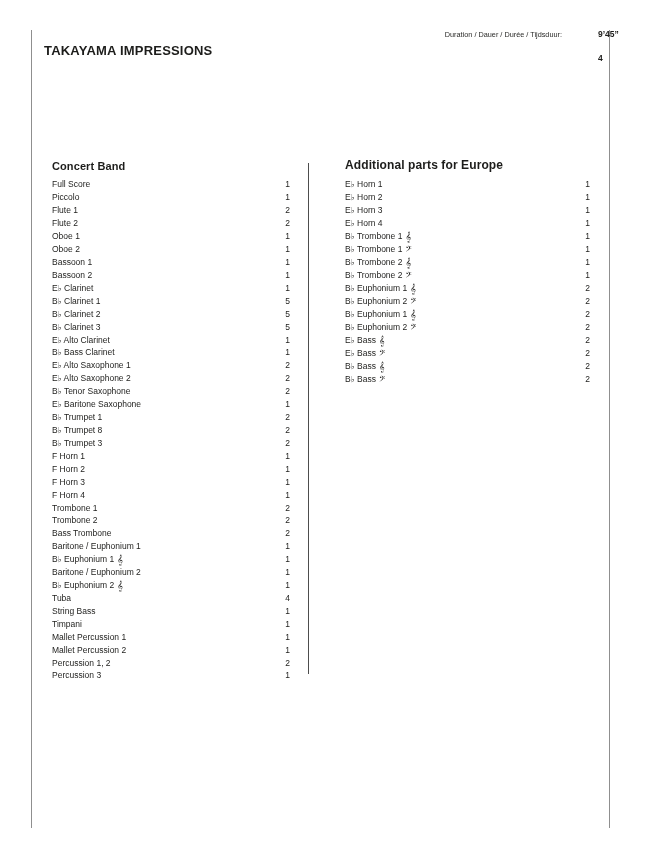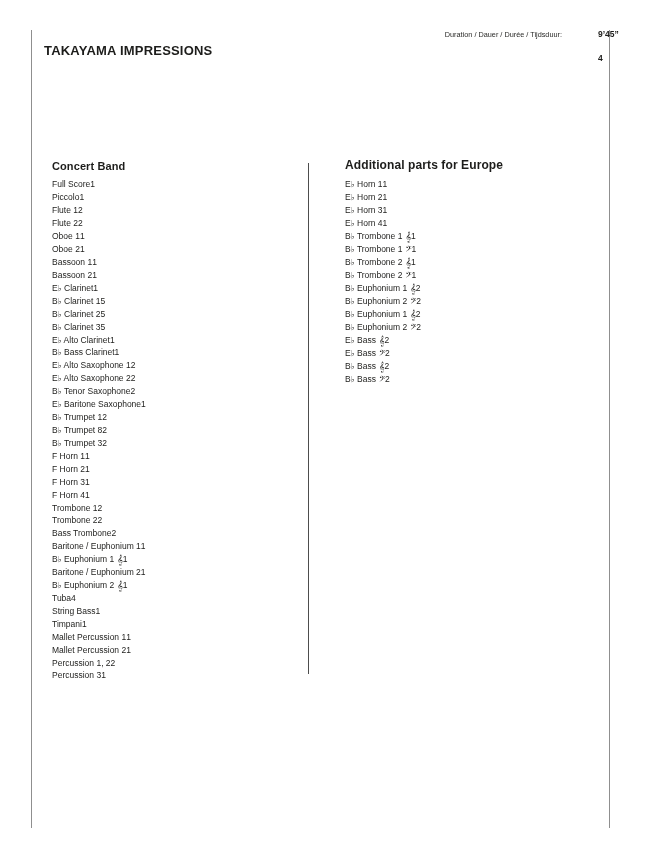--- a/index.html
+++ b/index.html
@@ -42,21 +42,21 @@
     font-size:11px; line-height:13px; font-weight:600; letter-spacing:0.1px;
     margin:0 0 0 0; white-space:nowrap;
   }
   .col.right .col-heading { font-size:12px; line-height:11px; font-weight:600; }
   .subheads { margin:0 0 0 0; }
   .subhead { font-size:7.5px; line-height:9.3px; white-space:nowrap; color:#2a2a28; }
 
   .list { margin-top:5px; }
   .col.right .list { margin-top:6px; }
   .row {
-    display:flex; justify-content:flex-start; align-items:center;
+    display:flex; justify-content:space-between; align-items:center;
     height:12.93px; font-size:8.5px; white-space:nowrap;
   }
   .col.right .row { height:13px; }
   .lab { display:inline-flex; align-items:center; }
   .qty { text-align:right; }
   .clef {
     font-family:"DejaVu Sans",sans-serif;
     font-size:9.5px; line-height:9px; margin-left:3px; position:relative; top:0.5px;
   }
 </style>

